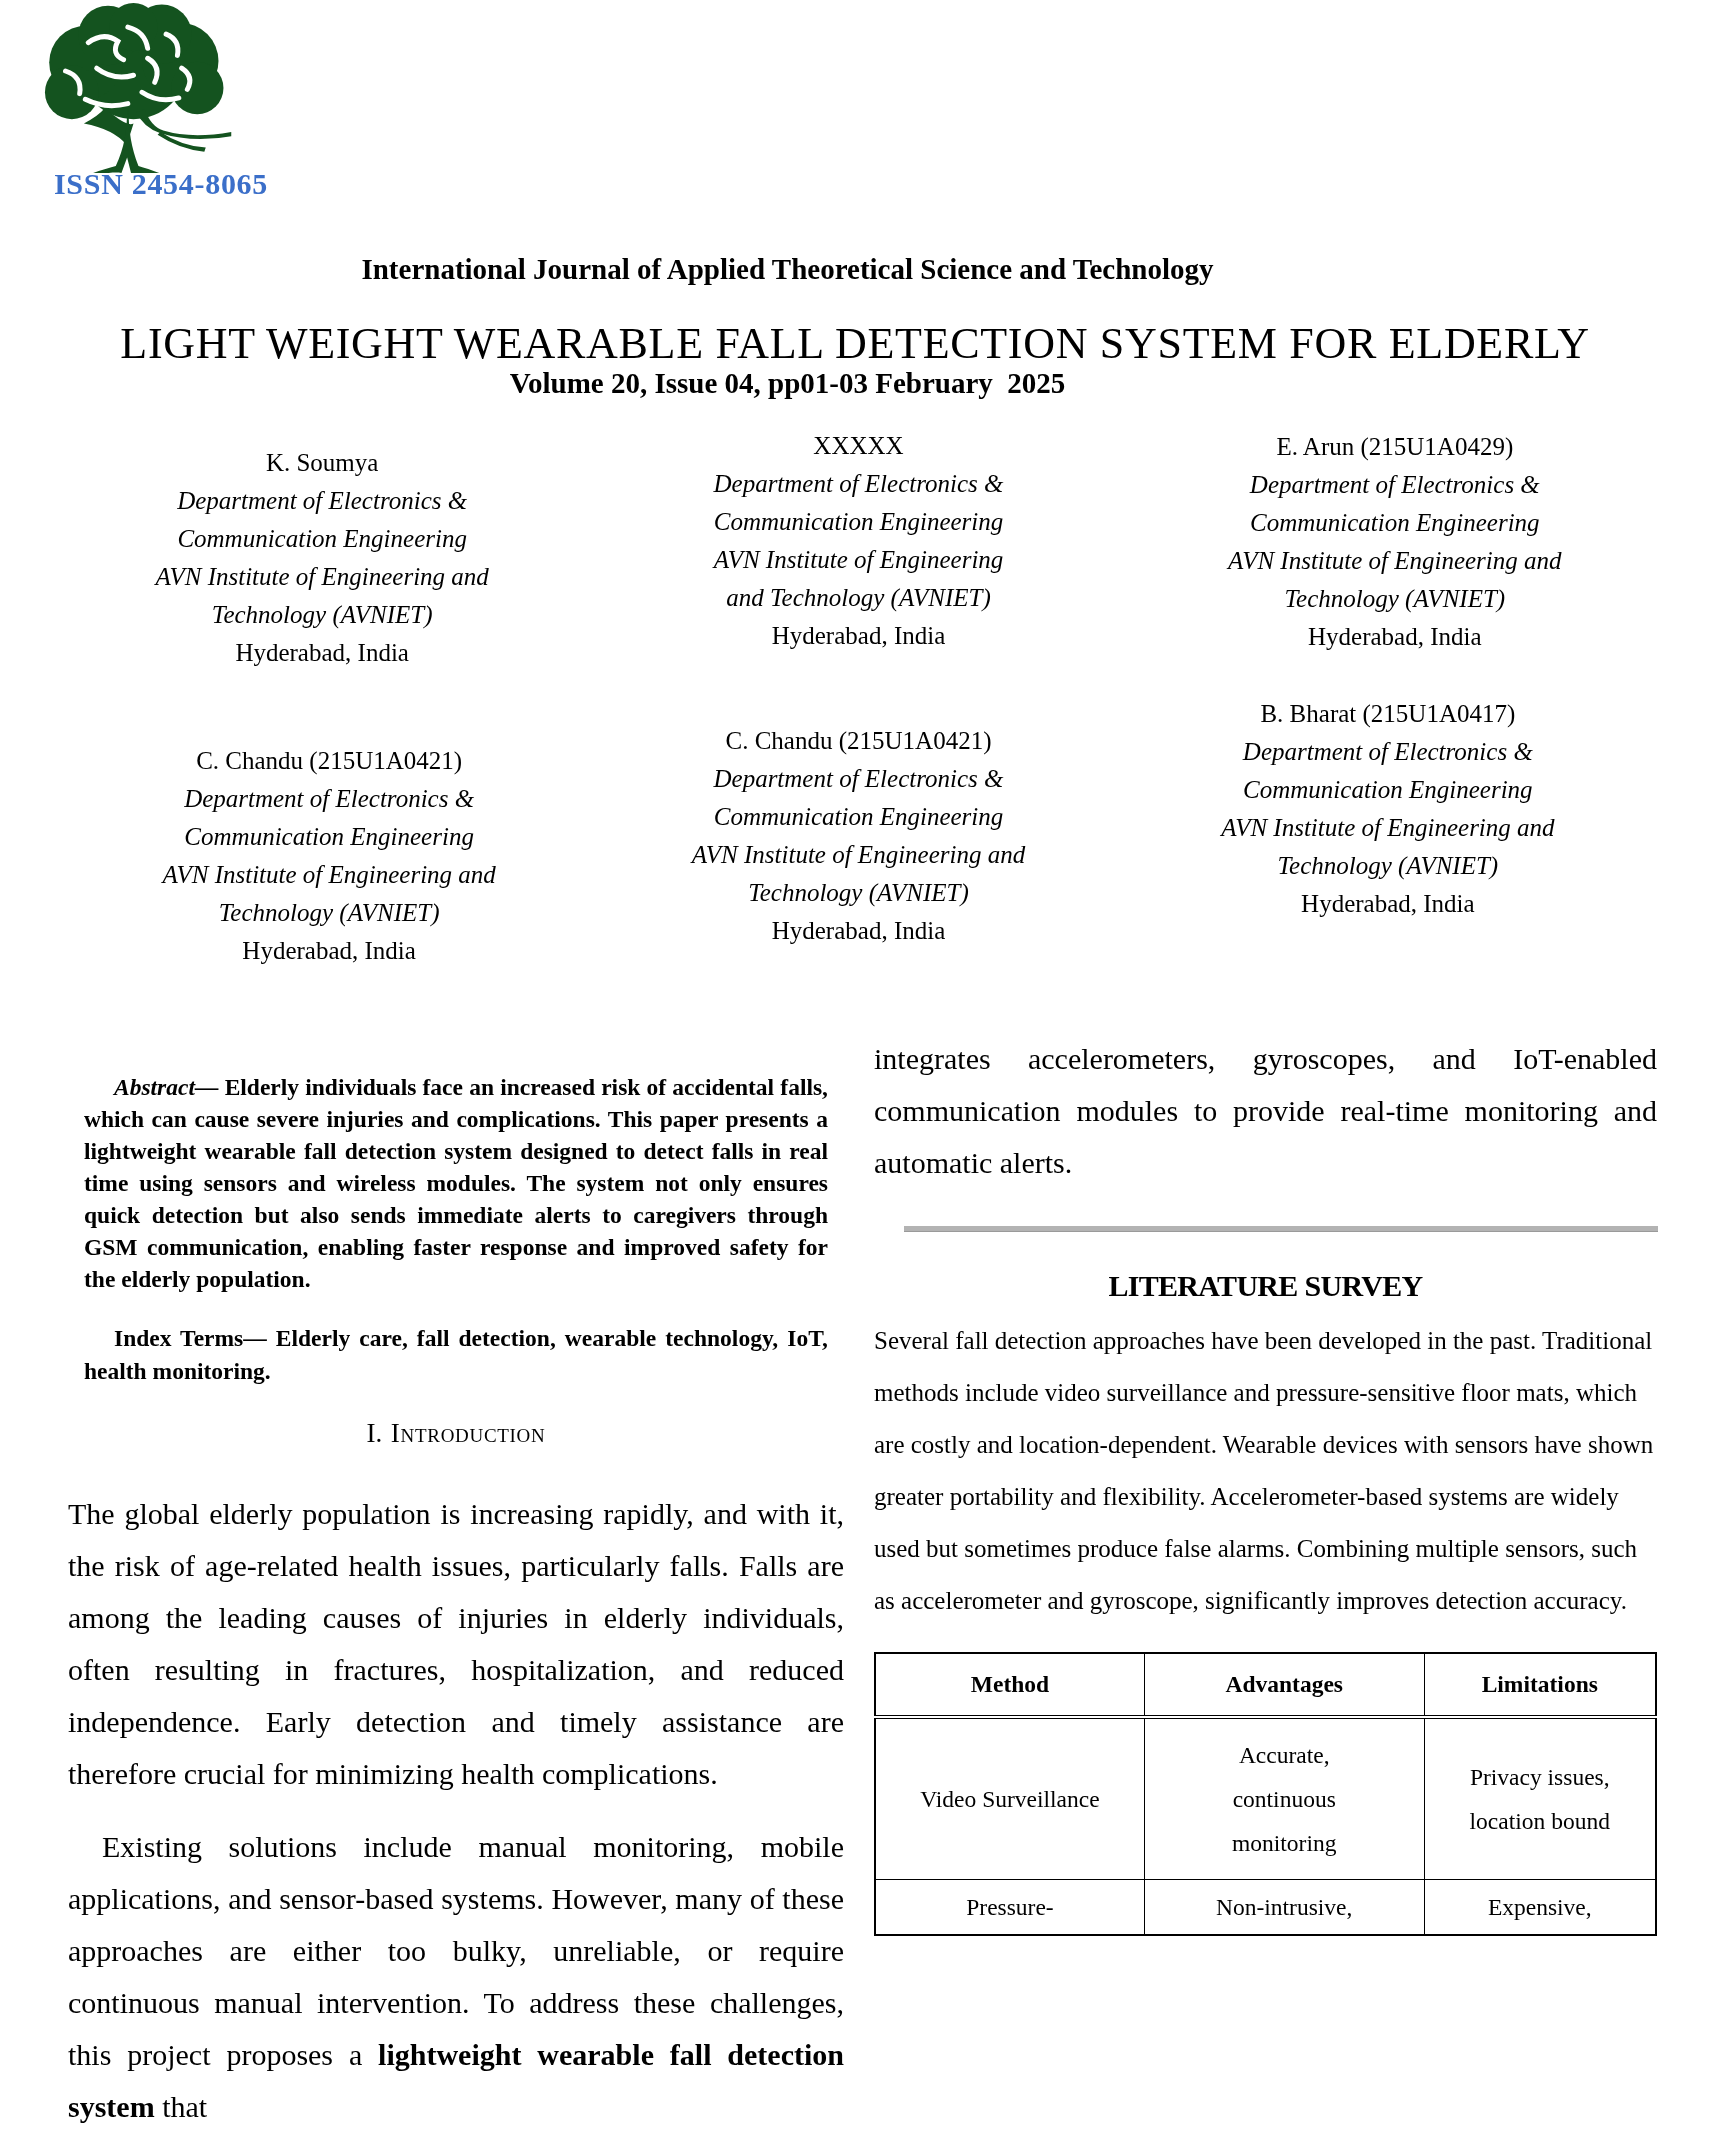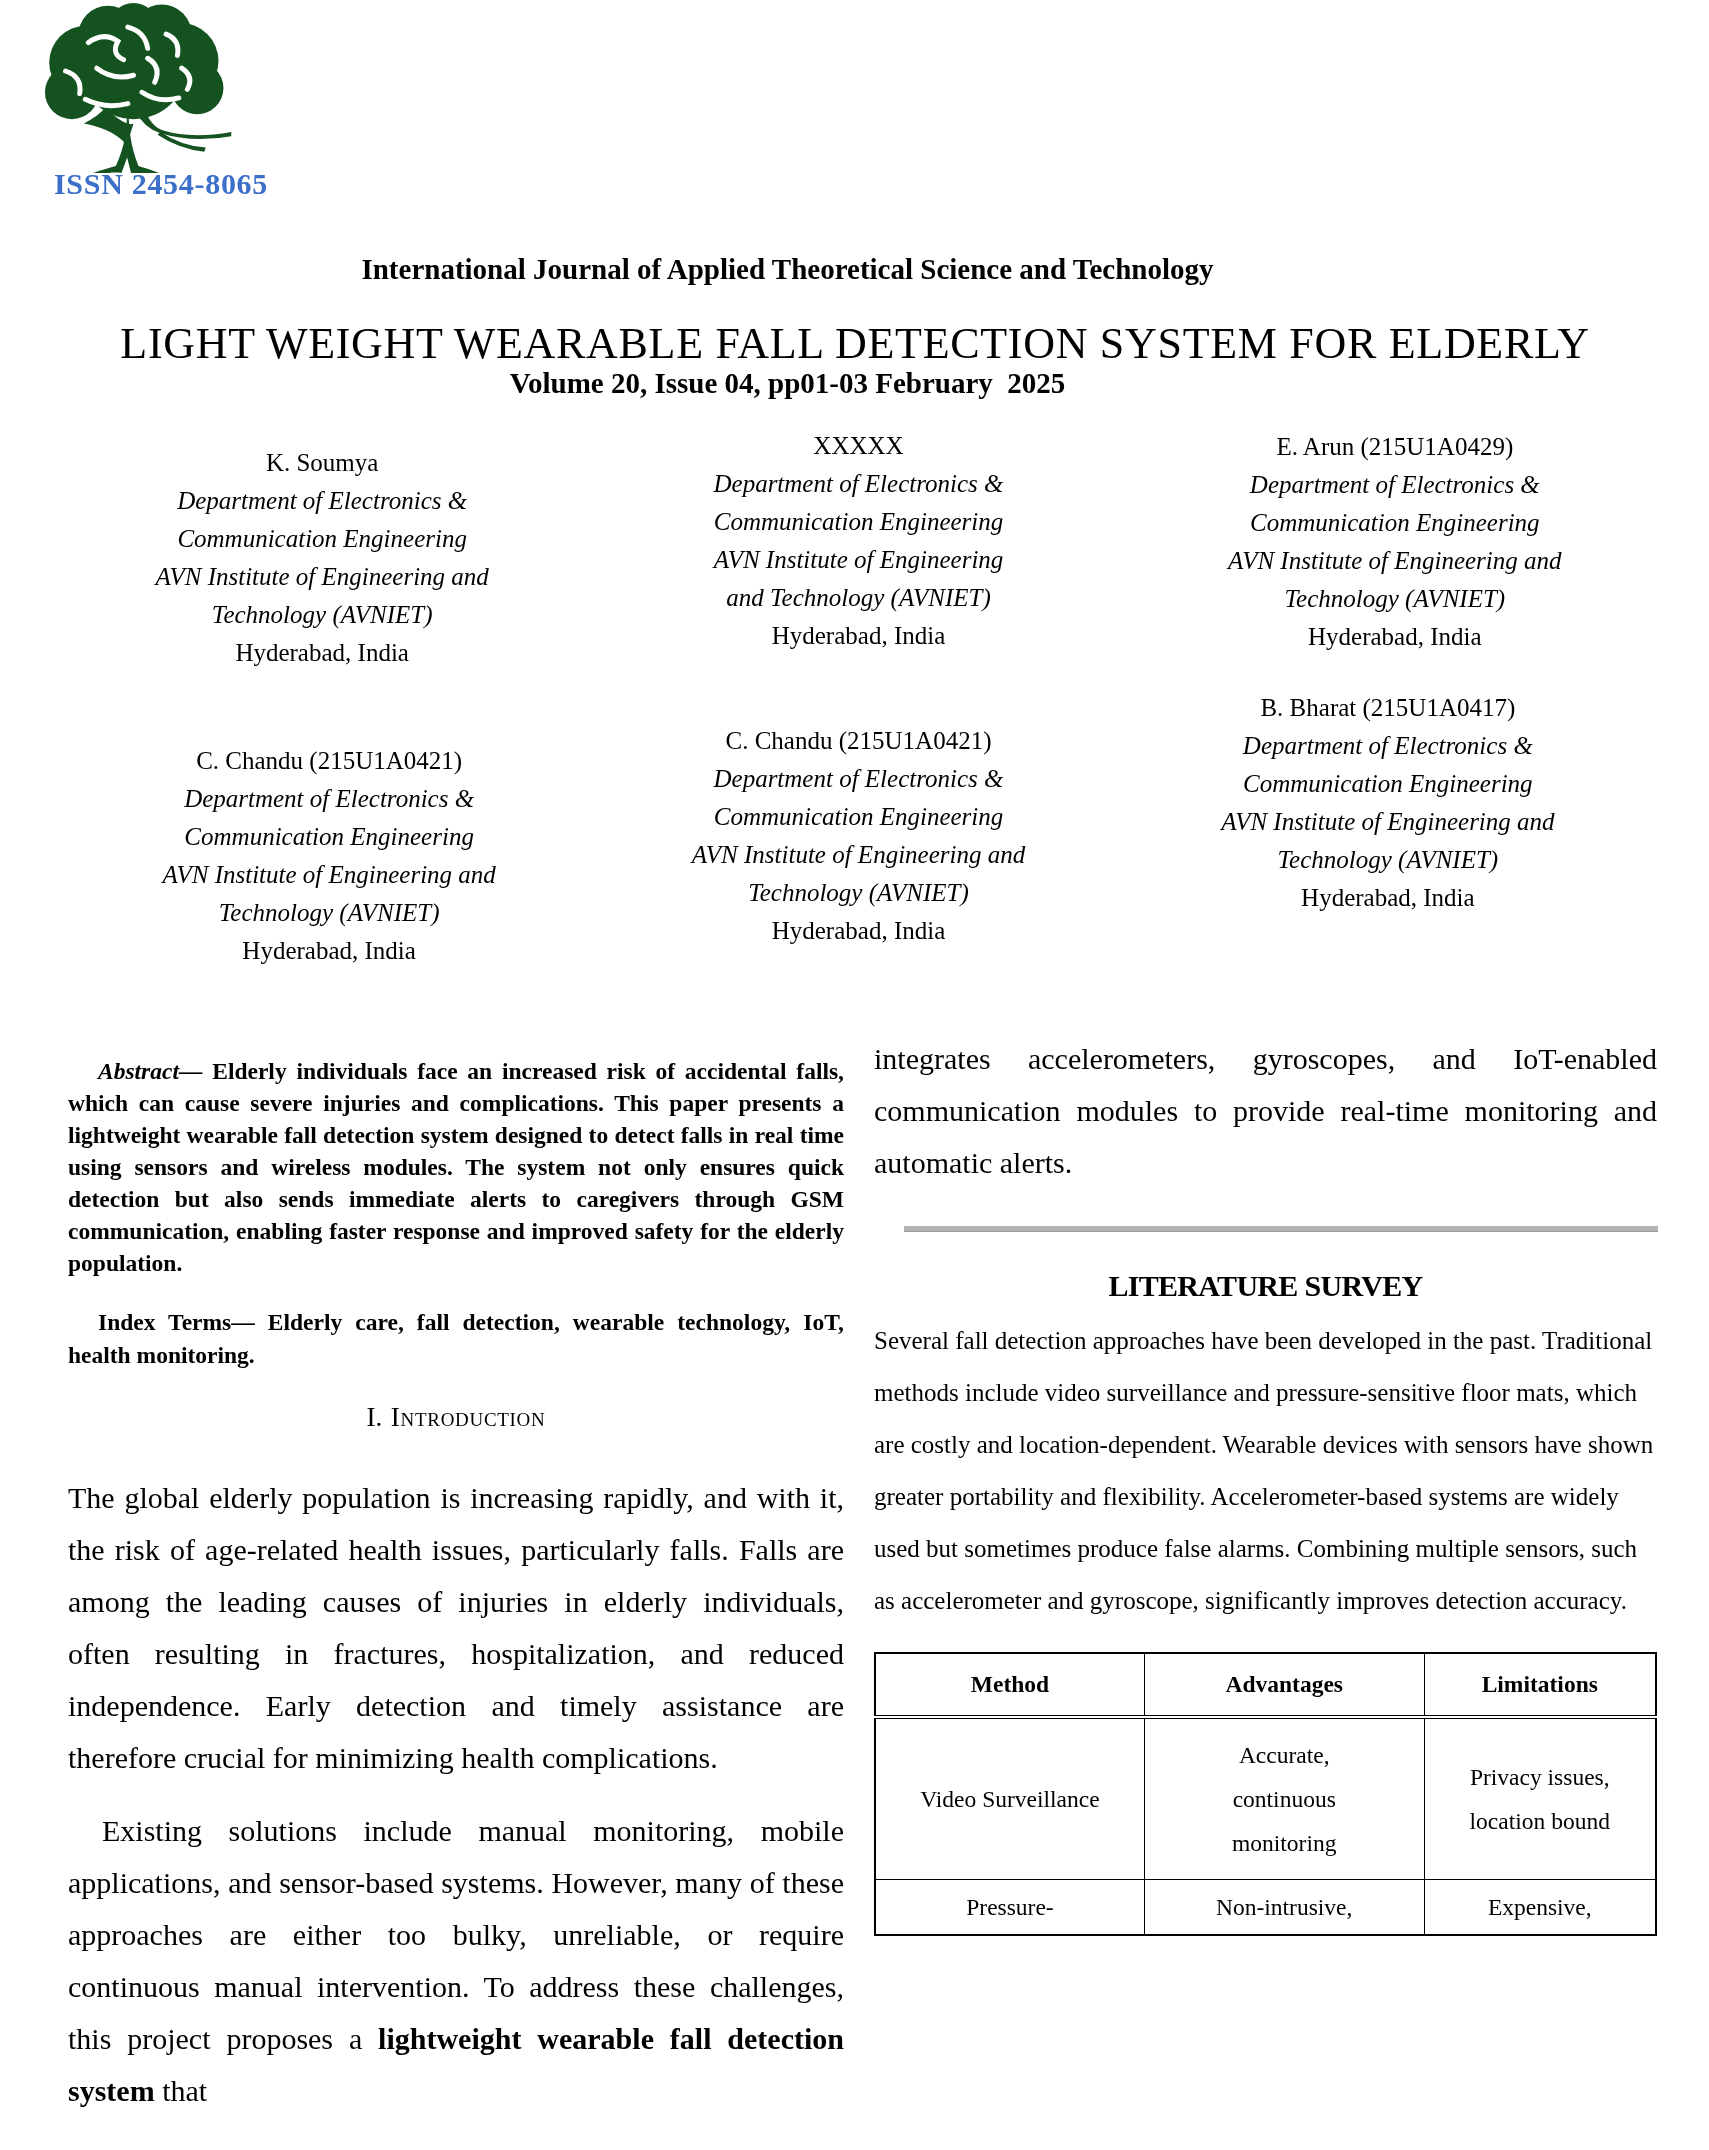--- a/index.html
+++ b/index.html
@@ -42,27 +42,27 @@
   .authors.row2{top:673px;}
   .author{
     text-align:center;font-size:25px;line-height:38px;
   }
   .author .it{font-style:italic;}
   .row1 .author:nth-child(1){margin-top:21.4px;}
   .row1 .author:nth-child(2){margin-top:3.6px;}
   .row1 .author:nth-child(3){margin-top:5px;}
   .row2 .author:nth-child(1){margin-top:69px;}
   .row2 .author:nth-child(2){margin-top:49px;}
-  .row2 .author:nth-child(3){margin-top:16px;}
+  .row2 .author:nth-child(3){margin-top:22px;}
   
   .col-left{position:absolute;left:68px;top:1055px;width:776px;}
   .col-right{position:absolute;left:874px;top:1033px;width:783px;}
   .abstract,.index-terms{
     font-size:23.5px;font-weight:bold;line-height:32px;
-    text-align:justify;text-indent:30px;margin:0;
+    text-align:justify;text-indent:30px;margin:16px;
   }
   .index-terms{margin-top:27px;line-height:33px;}
   .bi{font-style:italic;font-weight:bold;}
   .sec-heading{
     margin-top:30px;text-align:center;font-size:27px;
   }
   .sec-heading .sc{font-variant:small-caps;margin-left:8.6px;letter-spacing:0.7px;}
   .body-par{
     font-size:30px;line-height:52px;text-align:justify;margin:0;
   }

